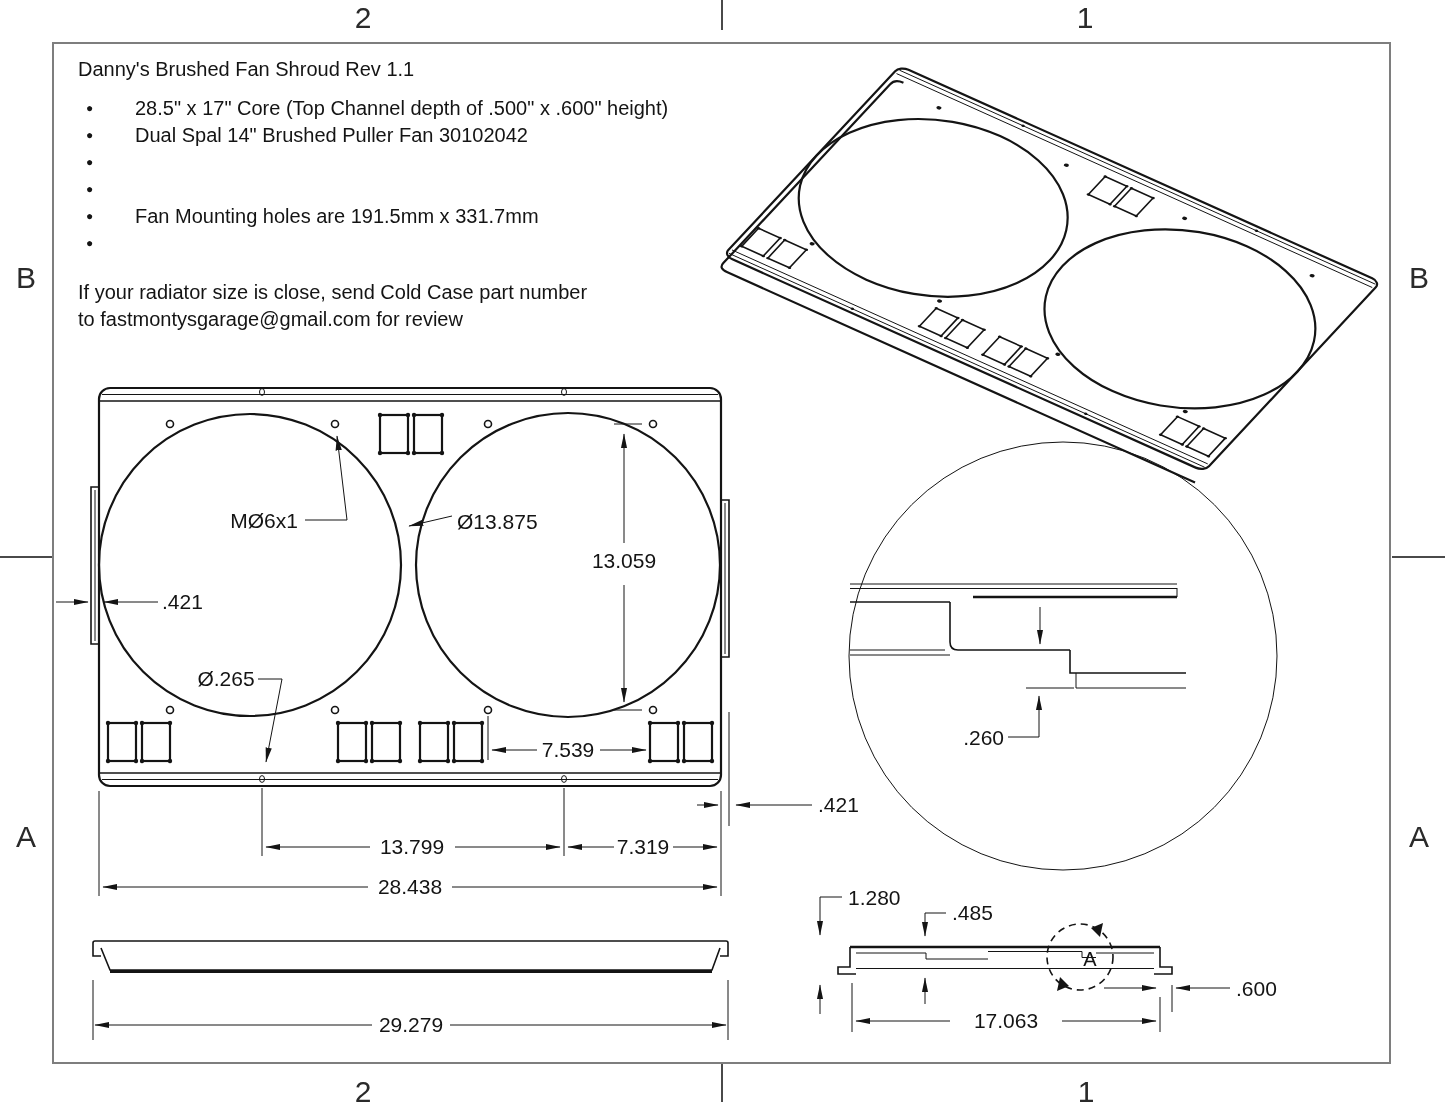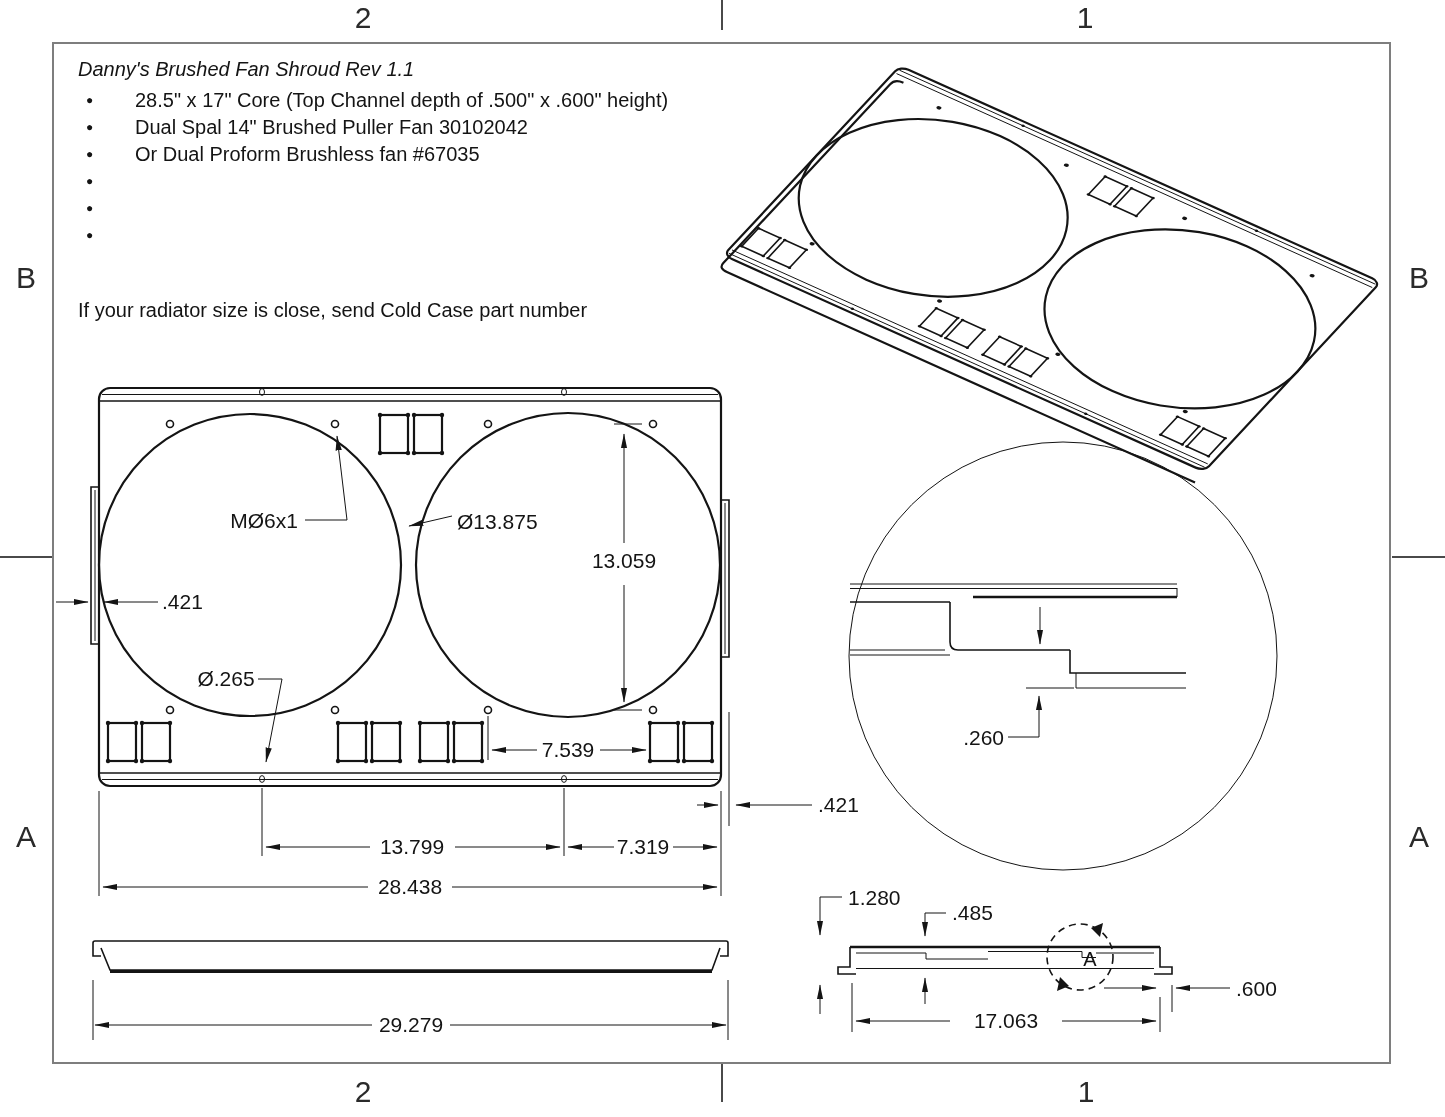--- a/index.html
+++ b/index.html
@@ -3,24 +3,24 @@
 <meta charset="utf-8">
 <style>
   html,body{margin:0;padding:0;background:#fff;}
   .page{position:relative;width:1445px;height:1117px;background:#fff;overflow:hidden;
         font-family:"Liberation Sans",sans-serif;color:#1a1a1a;}
   .border-rect{position:absolute;left:52px;top:42px;width:1339px;height:1022px;
         border:2px solid #7e7e7e;box-sizing:border-box;}
   .tick{position:absolute;background:#4a4a4a;}
   .zone{position:absolute;font-size:30px;color:#2a2a2a;transform:translate(-50%,-50%);}
   .notes{position:absolute;left:78px;top:56px;width:640px;font-size:20px;line-height:27px;color:#141414;}
-  .notes .title{margin-bottom:4px;font-style:italic;}
+  .notes .title{margin-bottom:12px;}
   .brow{display:flex;}
   .blt{width:49px;text-align:left;padding-left:8px;font-size:12px;line-height:27px;}
-  .contact{margin-top:48px;}
+  .contact{margin-top:22px;}
   svg{position:absolute;left:0;top:0;}
   .s1{stroke:#141414;stroke-width:1;fill:none;}
   .s15{stroke:#141414;stroke-width:1.6;fill:none;}
   .s2{stroke:#141414;stroke-width:2.2;fill:none;}
   .s25{stroke:#141414;stroke-width:2.6;fill:none;}
   .s3{stroke:#141414;stroke-width:3.2;fill:none;}
   svg text{font-family:"Liberation Sans",sans-serif;font-size:21px;fill:#141414;stroke:none;}
   text.small{font-size:20px;}
 </style>
 </head>
@@ -48,33 +48,34 @@
     <div class="brow">
         <span class="blt">●</span>
         <span>28.5" x 17" Core (Top Channel depth of .500" x .600" height)</span>
       </div>
     <div class="brow">
         <span class="blt">●</span>
         <span>Dual Spal 14" Brushed Puller Fan 30102042</span>
       </div>
     <div class="brow">
         <span class="blt">●</span>
-        <span>Or Dual Proform Brushless fan #67035</span>
-      </div>
-    <div class="brow">
-        <span class="blt">●</span>
-      </div>
-    <div class="brow">
-        <span class="blt">●</span>
+      </div>
+    <div class="brow">
+        <span class="blt">●</span>
+      </div>
+    <div class="brow">
+        <span class="blt">●</span>
+        <span>Fan Mounting holes are 191.5mm x 331.7mm</span>
       </div>
     <div class="brow">
         <span class="blt">●</span>
       </div>
     <div class="contact">
       <div>If your radiator size is close, send Cold Case part number</div>
+      <div>to fastmontysgarage@gmail.com for review</div>
     </div>
   </div>
 
   <svg width="1445" height="1117" viewBox="0 0 1445 1117">
     <defs>
       <marker id="arr" viewBox="0 0 12 6" refX="11.5" refY="3" markerWidth="15" markerHeight="7.5" orient="auto-start-reverse">
         <path d="M0,0.5 L12,3 L0,5.5 Z" fill="#141414"></path>
       </marker>
     </defs>
 

